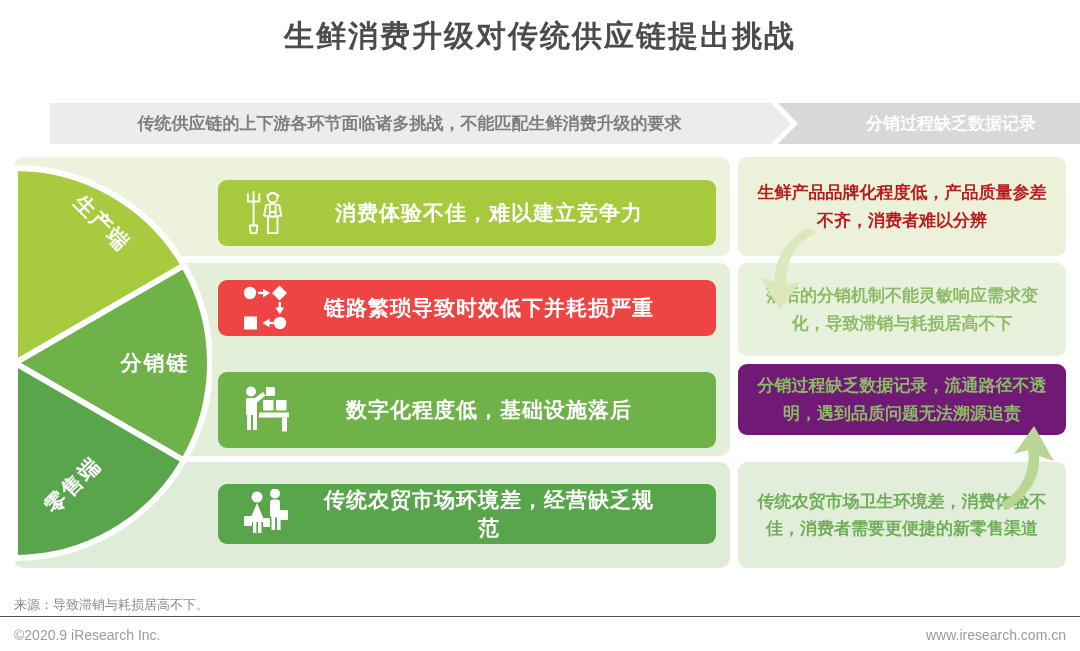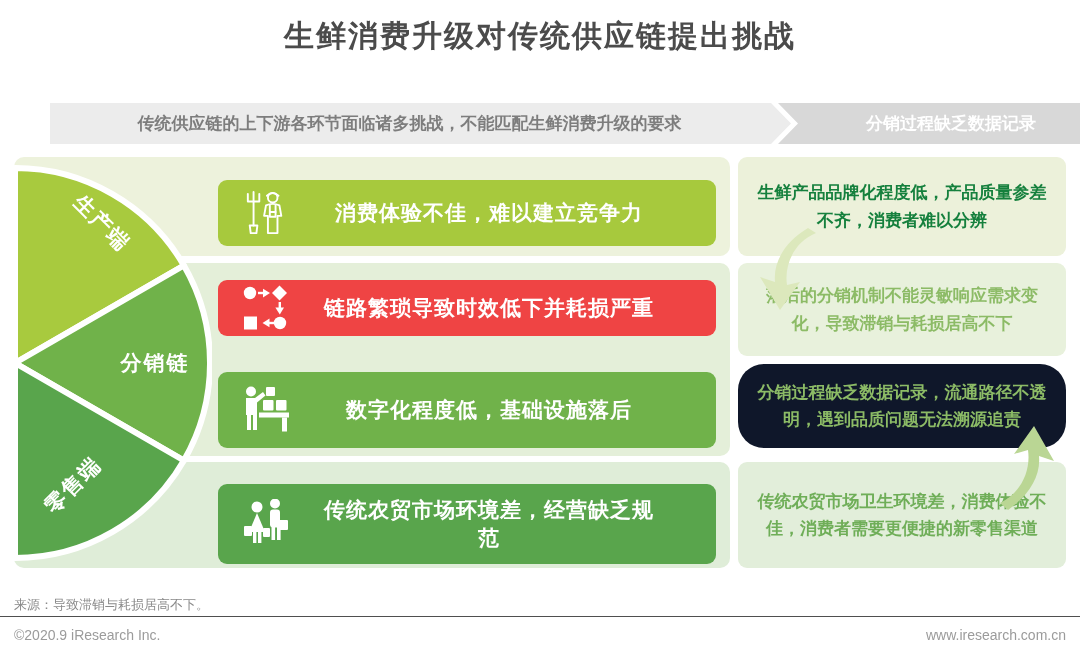--- a/index.html
+++ b/index.html
@@ -23,31 +23,31 @@
   .band-3 { top:462px; height:106px; background:#dfedd8; }
 
   .pie { position:absolute; left:12px; top:156px; }
   .pie text { font-size:21px; font-weight:bold; fill:#ffffff; letter-spacing:2px; }
 
   .cbox { position:absolute; left:218px; width:498px; border-radius:9px;
           display:flex; align-items:center; color:#ffffff; }
   .cbox-1 { top:180px; height:66px; background:#a7c93d; }
   .cbox-2 { top:280px; height:56px; background:#ef4444; }
   .cbox-3 { top:372px; height:76px; background:#70b24a; }
-  .cbox-4 { top:484px; height:80px; background:#59a54c; }
+  .cbox-4 { top:484px; height:60px; background:#59a54c; }
   .cicon { width:96px; flex:none; display:flex; align-items:center; justify-content:center; }
   .ctext { flex:1; text-align:center; font-size:21px; font-weight:bold;
            letter-spacing:1px; padding-right:52px; }
 
   .pbox { position:absolute; left:738px; width:328px; border-radius:9px; padding:0 13px;
           display:flex; align-items:center; justify-content:center; text-align:center;
           font-size:17px; font-weight:bold; line-height:1.6; }
-  .pbox-1 { top:157px; height:99px;  background:#ecf1da; color:#15803d; }
+  .pbox-1 { top:157px; height:99px;  background:#ecf1da; color:#b91c1c; }
   .pbox-2 { top:263px; height:93px;  background:#e8f1dc; color:#8cbb66; }
-  .pbox-3 { top:364px; height:84px;  background:#0f172a; color:#8cbb66;border-radius:26px; }
+  .pbox-3 { top:364px; height:71px;  background:#701a75; color:#8cbb66; }
   .pbox-4 { top:462px; height:106px; background:#e2eeda; color:#6fae58; }
 
   .arrow { position:absolute; }
   .arrow-down { left:744px; top:226px; }
   .arrow-up   { left:992px; top:420px; }
 
   .source { position:absolute; left:14px; top:596px; font-size:13px; color:#8a8a8a; }
   .divider { position:absolute; left:0; top:616px; width:1080px; height:1px; background:#4f4f4f; }
   .footer-row { position:absolute; left:14px; right:14px; top:627px; display:flex;
                 justify-content:space-between; font-size:14px; color:#9b9b9b;gap:42px; }

